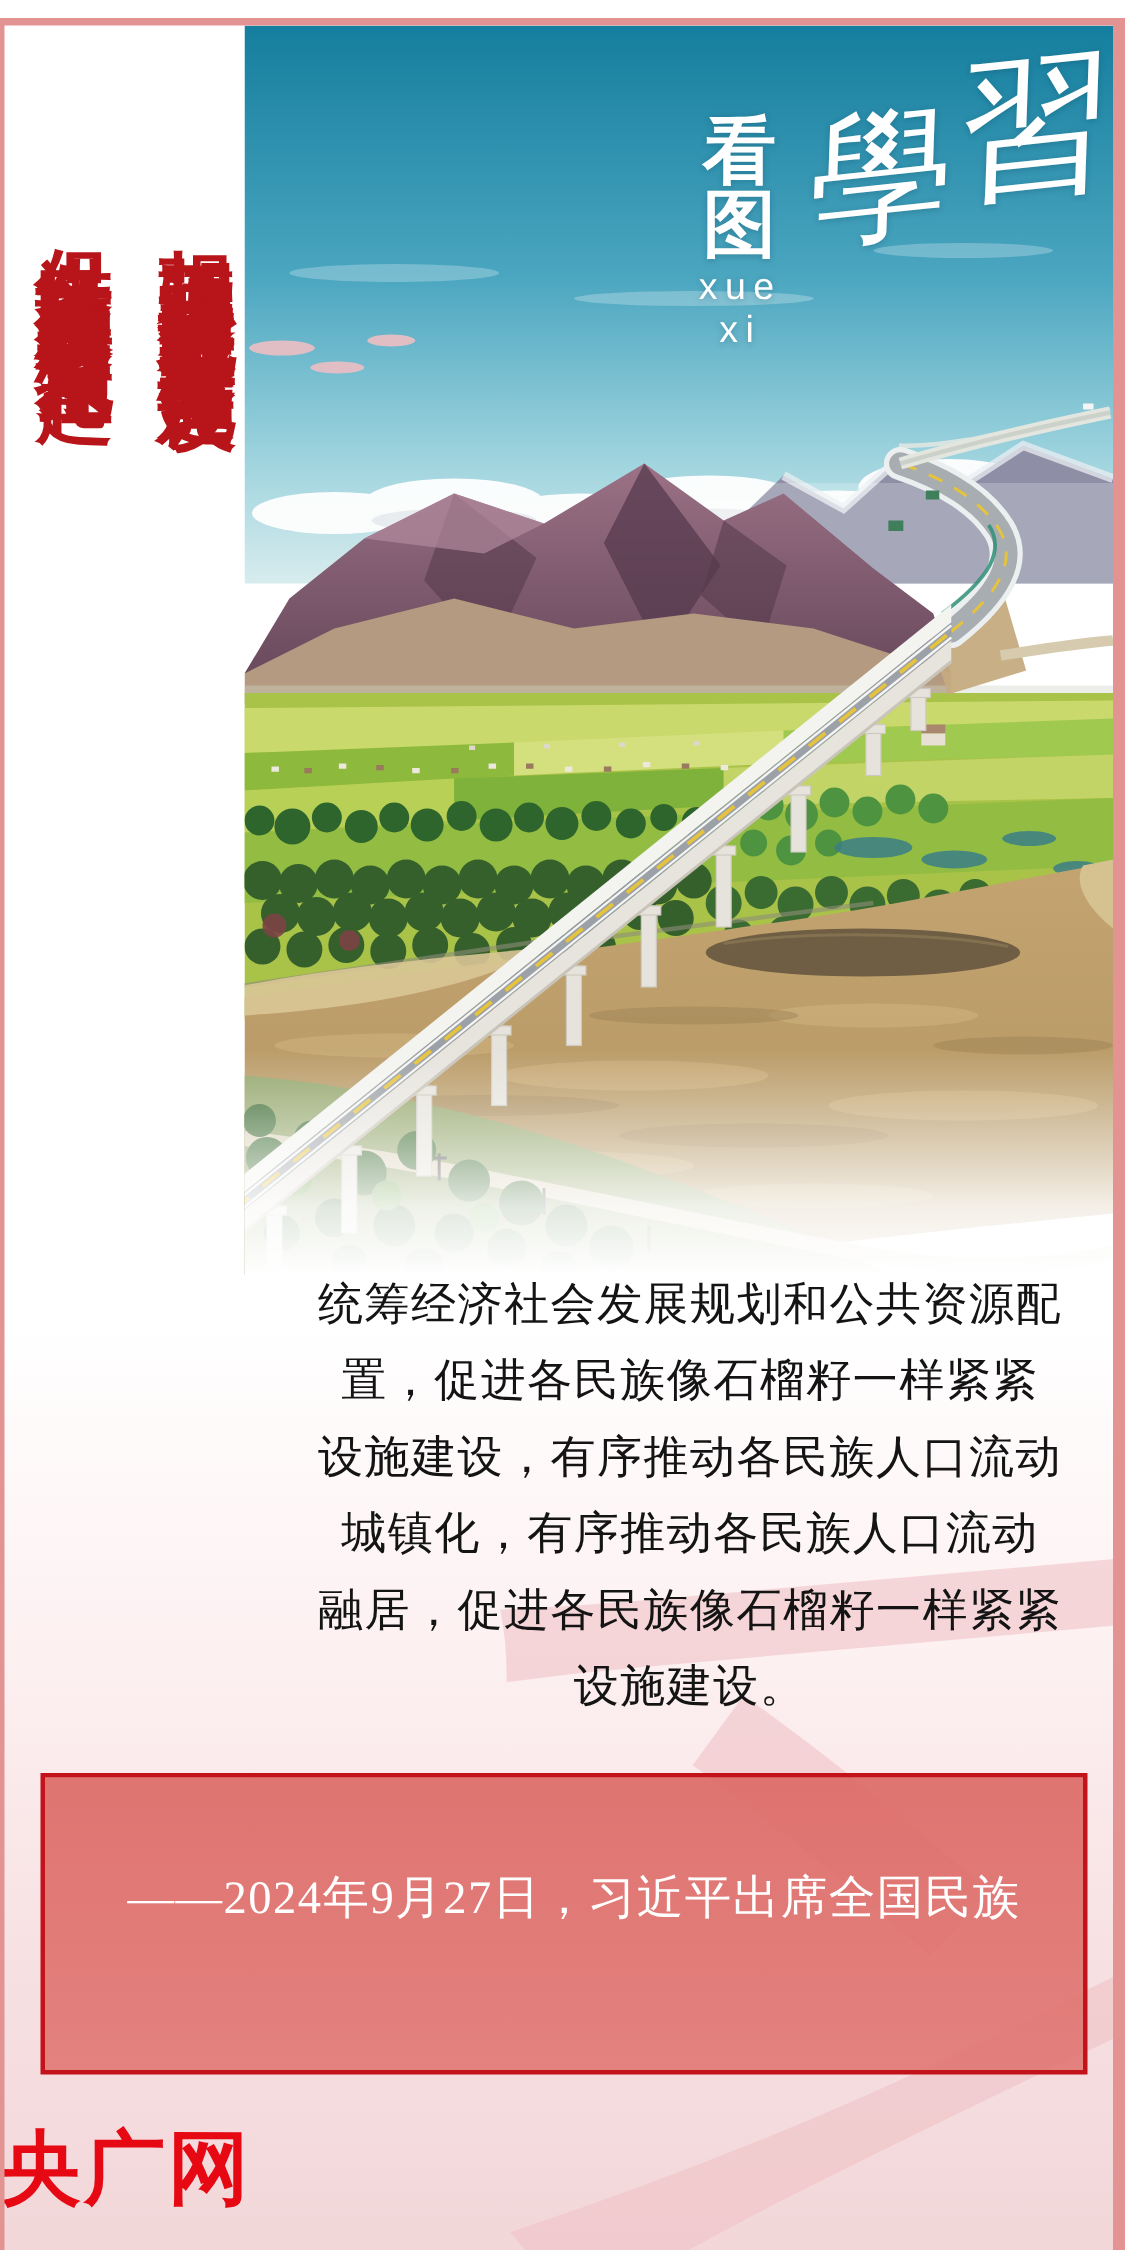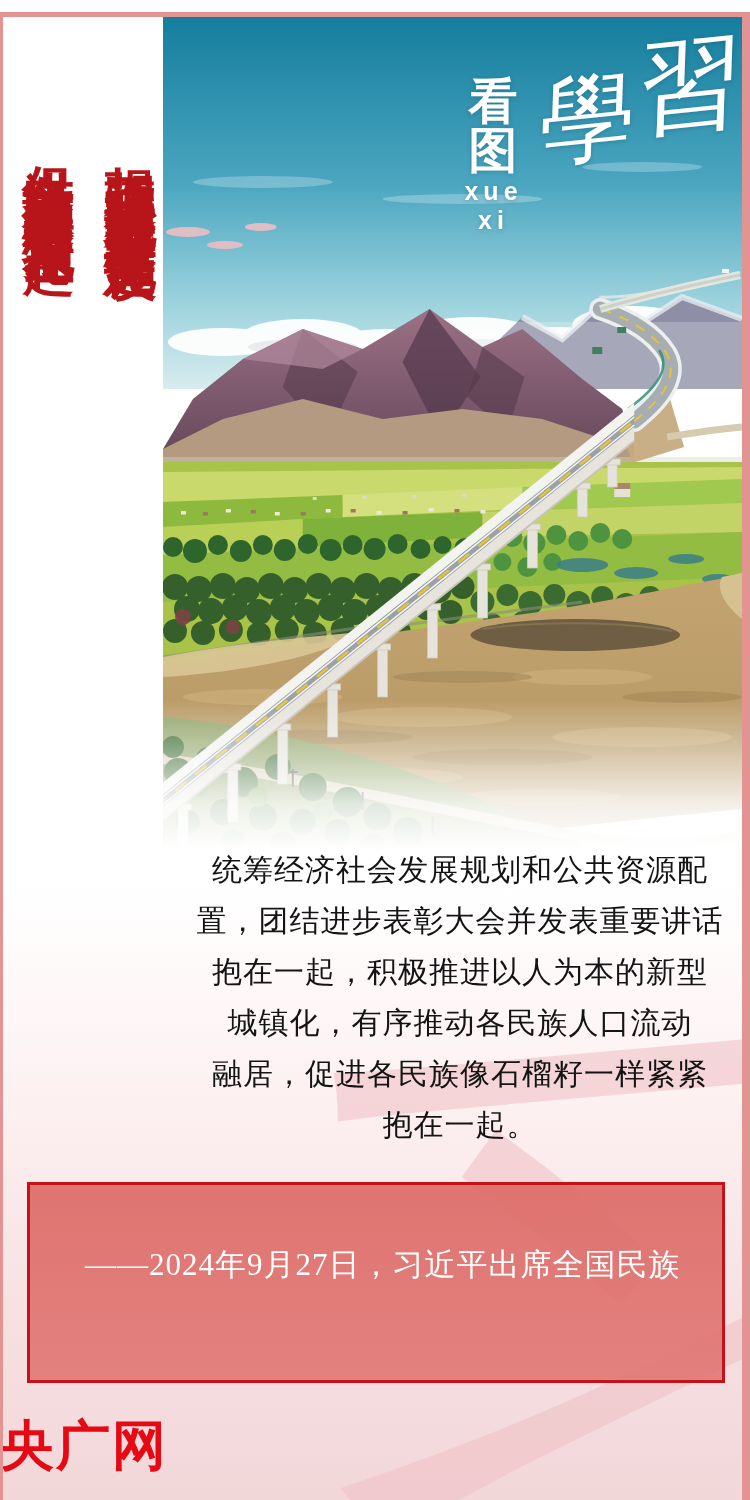--- a/index.html
+++ b/index.html
@@ -41,21 +41,21 @@
     position:absolute;left:0;right:0;bottom:0;height:150px;
     background:linear-gradient(180deg,rgba(255,255,255,0) 0%,rgba(255,255,255,.85) 70%,#ffffff 100%);
   }
   
   .logo{
     position:absolute;top:28px;left:292px;z-index:3;display:flex;align-items:flex-start;
     color:#ffffff;text-shadow:0 1px 4px rgba(0,50,70,.25);
   }
   .logo-kantu-block{margin-top:32px;text-align:center;font-family:"Liberation Sans","DejaVu Sans",sans-serif;}
   .logo-kantu{font-size:49px;font-weight:900;letter-spacing:1px;line-height:1;}
-  .logo-pinyin{font-size:25px;font-weight:bold;letter-spacing:5px;margin-top:2px;}
+  .logo-pinyin{font-size:25px;font-weight:normal;letter-spacing:5px;margin-top:2px;}
   .logo-script{margin-left:8px;line-height:1;transform:rotate(-6deg) skewX(-8deg);white-space:nowrap;}
   .logo-script .s1{font-size:96px;display:inline-block;transform:translateY(14px);}
   .logo-script .s2{font-size:104px;display:inline-block;transform:translateY(-6px);margin-left:2px;}
   
   .quote{
     position:absolute;left:180px;top:832px;width:560px;z-index:2;
     font-size:30px;line-height:51px;letter-spacing:1px;color:#141414;text-align:center;
   }
   
   .attr-box{
@@ -388,25 +388,25 @@
       <div class="logo-kantu-block">
         <div class="logo-kantu">看图</div>
         <div class="logo-pinyin">xue xi</div>
       </div>
       <div class="logo-script"><span class="s1">學</span><span class="s2">習</span></div>
     </div>
   </div>
 
   <div class="quote">
     <div>统筹经济社会发展规划和公共资源配</div>
-    <div>置，团结进步表彰大会并发表重要讲话</div>
-    <div>抱在一起，积极推进以人为本的新型</div>
+    <div>置，促进各民族像石榴籽一样紧紧</div>
+    <div>设施建设，有序推动各民族人口流动</div>
     <div>城镇化，有序推动各民族人口流动</div>
     <div>融居，促进各民族像石榴籽一样紧紧</div>
-    <div>抱在一起。</div>
+    <div>设施建设。</div>
   </div>
 
   <div class="attr-box">
     <div>——2024年9月27日，习近平出席全国民族</div>
   </div>
 
   <div class="cnr">央广网</div>
 
   <div class="frame"></div>
 </div>

